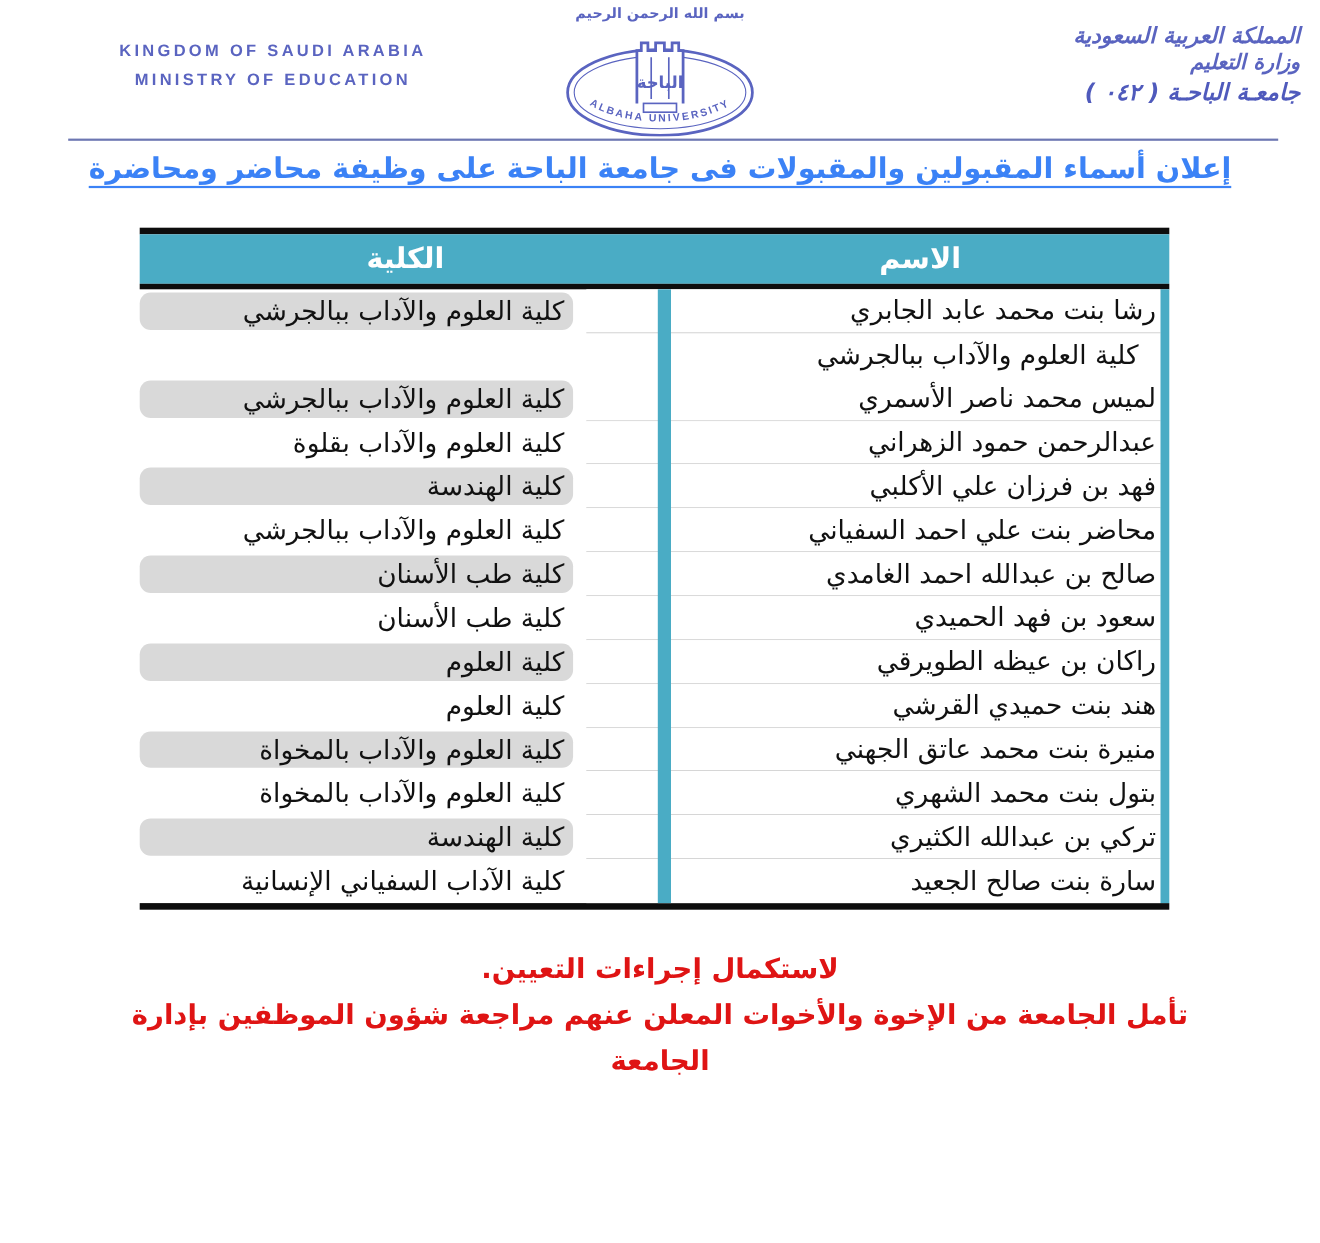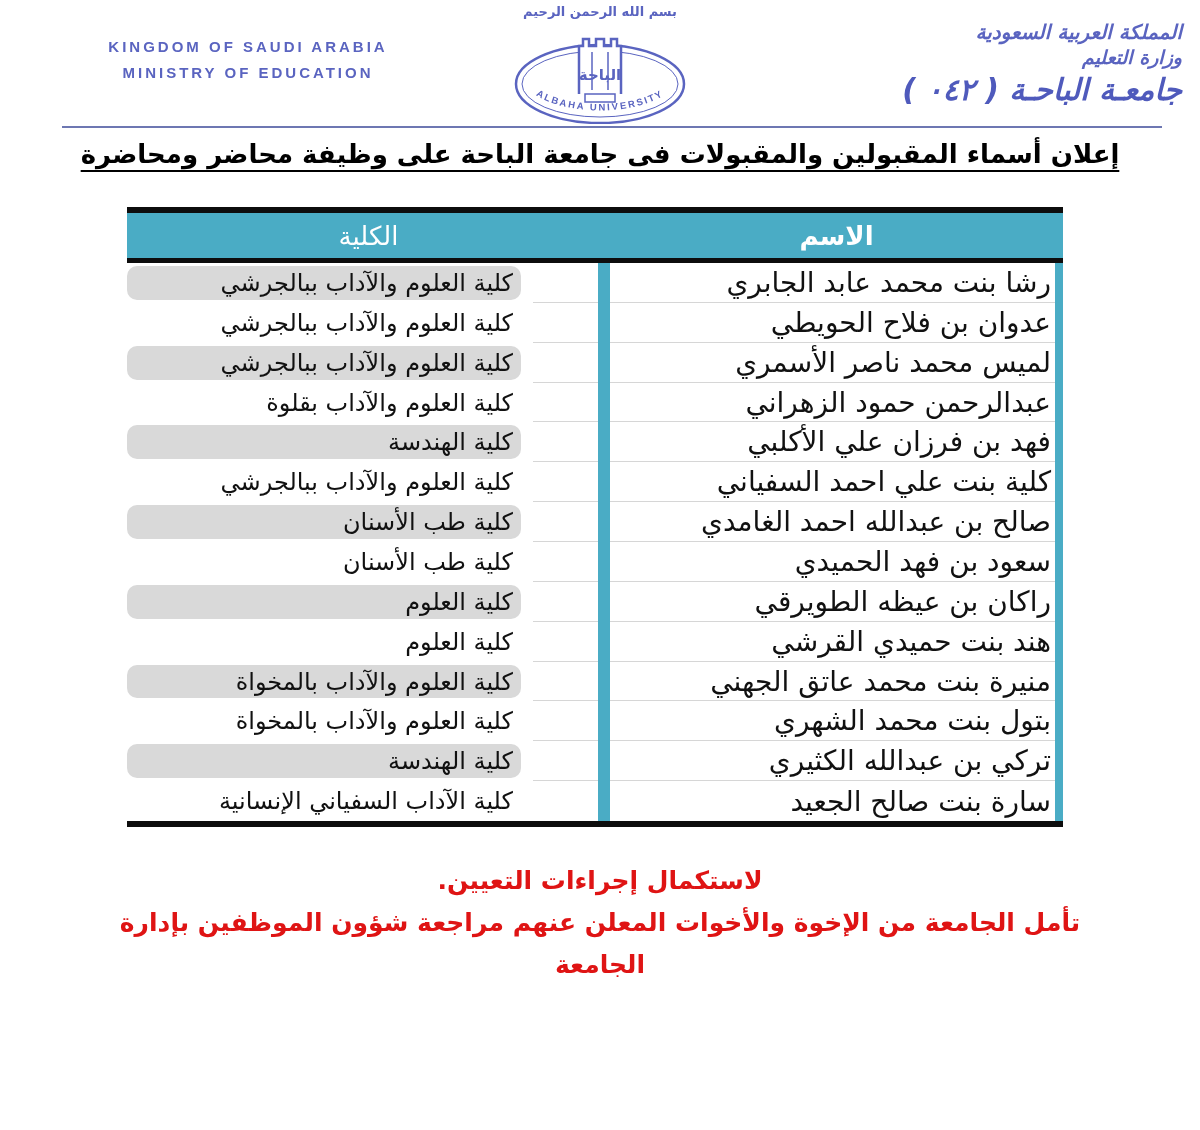--- a/index.html
+++ b/index.html
@@ -9,48 +9,48 @@
   
   .lh-left { position:absolute; left:78px; top:34px; width:340px; text-align:center;
              color:#5a64c0; font-family:"Liberation Sans", sans-serif; }
   .lh-left .l1, .lh-left .l2 { font-size:15px; font-weight:bold; letter-spacing:3px; line-height:26px; }
   .lh-left .l3 { font-size:18px; font-weight:900; letter-spacing:2px; margin-top:4px; color:#4751b6;
                  -webkit-text-stroke:0.6px #4751b6; }
   .lh-right { position:absolute; right:18px; top:20px; width:360px; text-align:right;
               color:#5a64c0; direction:rtl;font-style:italic; }
   .lh-right .r1 { font-size:20px; font-weight:bold; }
   .lh-right .r2 { font-size:19px; font-weight:bold; margin-top:2px; }
-  .lh-right .r3 { font-size:30px; font-weight:900; margin-top:4px; color:#4f5abc; }
+  .lh-right .r3 { font-size:21px; font-weight:900; margin-top:4px; color:#4f5abc; }
   .logo { position:absolute; left:487px; top:2px; width:226px; height:122px; }
   .rule { position:absolute; left:62px; top:126px; width:1100px; height:2px; background:#6d77b2; }
 
   
   .doc-title { position:absolute; left:0; top:139px; width:1200px; text-align:center; direction:rtl;
-               font-size:26px; font-weight:bold; color:#000000; text-decoration:underline;
+               font-size:26px; font-weight:bold; color:#3b82f6; text-decoration:underline;
                text-underline-offset:7px; }
 
   
   .tbl { position:absolute; left:127px; top:207px; width:936px; direction:rtl; }
   .bar-black-top { height:6px; background:#0d0d0d; }
   .bar-black-mid { height:5px; background:#0d0d0d; }
   .bar-black-bot { height:6px; background:#0d0d0d; }
   .tbl-head { height:45px; background:#4AACC5; display:flex; direction:rtl; }
   .tbl-head .th-name { width:453px; display:flex; align-items:center; justify-content:center;
                        color:#ffffff; font-size:26px; font-weight:bold; }
   .tbl-head .th-college { flex:1; display:flex; align-items:center; justify-content:center;
-                          color:#ffffff; font-size:26px; font-weight:normal; }
+                          color:#ffffff; font-size:26px; font-weight:bold; }
   .tbl-body { position:relative; height:558px; }
   .v-edge { position:absolute; top:0; bottom:0; right:0; width:8px; background:#4AACC5; z-index:3; }
   .v-div  { position:absolute; top:0; bottom:0; right:453px; width:12px; background:#4AACC5; z-index:3; }
   .rows { display:flex; flex-direction:column; height:558px; direction:rtl; }
   .row { flex:1; display:flex; direction:rtl; }
   .row .sp-r { width:8px; }
   .row .cell-name { width:522px; background:#ffffff; border-bottom:1px solid #d6d6d6;
                     display:flex; align-items:center; justify-content:flex-start;
-                    padding-right:4px; font-size:28px; color:#111; }
+                    padding-right:4px; font-size:24px; color:#111; }
   .rows .row:last-child .cell-name { border-bottom:none; }
   .row .sp-d { width:12px; }
   .row .cell-college { flex:1; display:flex; }
   .row .fill { flex:1; margin:3px 0; display:flex; align-items:center; justify-content:flex-end;
                padding-left:6px; padding-right:0; font-size:24px; color:#111;
                direction:rtl; justify-content:flex-start; padding-right:8px;border-radius:10px; }
   .rows .row:nth-child(odd) .fill { background:#d9d9d9; }
 
   
   .note { position:absolute; left:110px; top:860px; width:980px; text-align:center; direction:rtl;
@@ -111,21 +111,20 @@
             <div class="sp-r"></div>
             <div class="cell-name">رشا بنت محمد عابد الجابري</div>
             <div class="sp-d"></div>
             <div class="cell-college">
               <div class="fill">كلية العلوم والآداب ببالجرشي</div>
             </div>
           </div>
 
           <div class="row">
             <div class="sp-r"></div>
-            <div class="cell-name">عدوان بن فلاح الحويطي</div>
             <div class="sp-d"></div>
             <div class="cell-college">
               <div class="fill">كلية العلوم والآداب ببالجرشي</div>
             </div>
           </div>
 
           <div class="row">
             <div class="sp-r"></div>
             <div class="cell-name">لميس محمد ناصر الأسمري</div>
             <div class="sp-d"></div>
@@ -147,21 +146,21 @@
             <div class="sp-r"></div>
             <div class="cell-name">فهد بن فرزان علي الأكلبي</div>
             <div class="sp-d"></div>
             <div class="cell-college">
               <div class="fill">كلية الهندسة</div>
             </div>
           </div>
 
           <div class="row">
             <div class="sp-r"></div>
-            <div class="cell-name">كلية بنت علي احمد السفياني</div>
+            <div class="cell-name">محاضر بنت علي احمد السفياني</div>
             <div class="sp-d"></div>
             <div class="cell-college">
               <div class="fill">كلية العلوم والآداب ببالجرشي</div>
             </div>
           </div>
 
           <div class="row">
             <div class="sp-r"></div>
             <div class="cell-name">صالح بن عبدالله احمد الغامدي</div>
             <div class="sp-d"></div>

